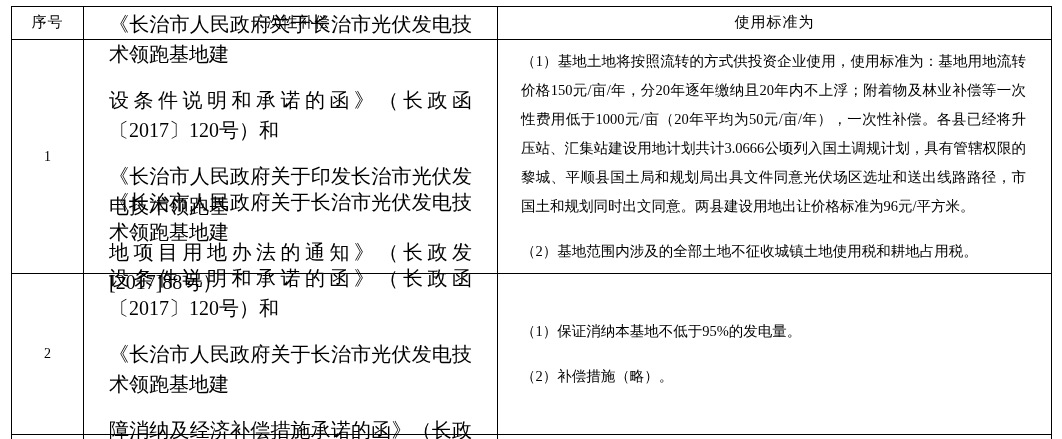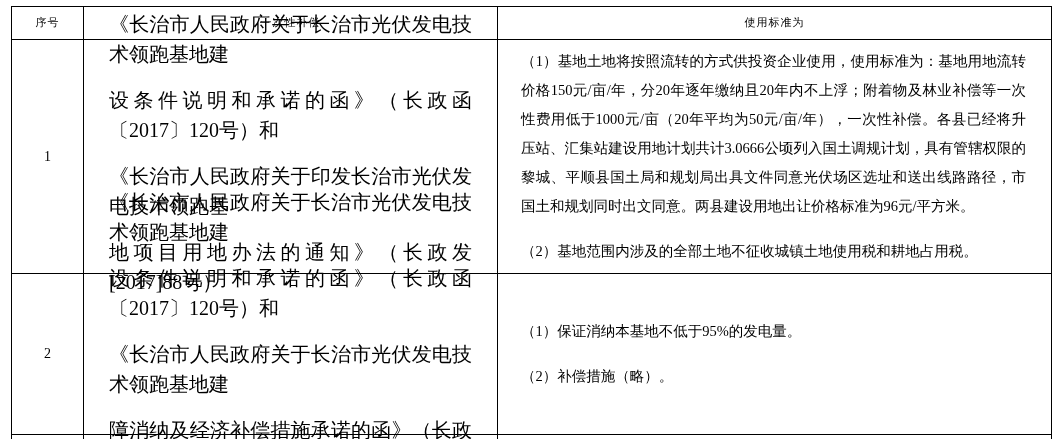--- a/index.html
+++ b/index.html
@@ -40,21 +40,21 @@
     vertical-align: middle;
     height: 32px;
     font-size: 15px;
     letter-spacing: 1px;
   }
   .hdr-cell {
     display: flex;
     align-items: center;
     justify-content: center;
     height: 30px;
-    font-size: 11px;
+    font-size: 15px;
   }
   .no-cell {
     display: flex;
     align-items: center;
     justify-content: center;
     font-size: 14px;
     height: 100%;
     min-height: 40px;
   }
   .name-cell {

